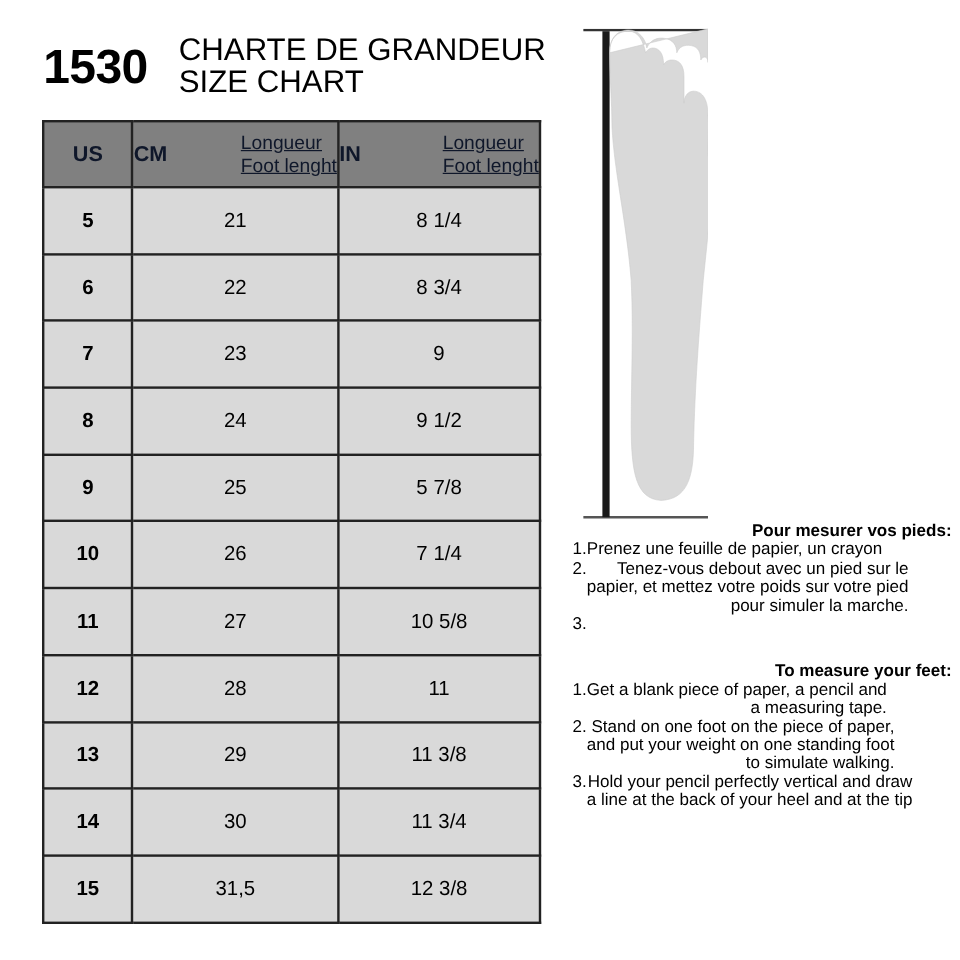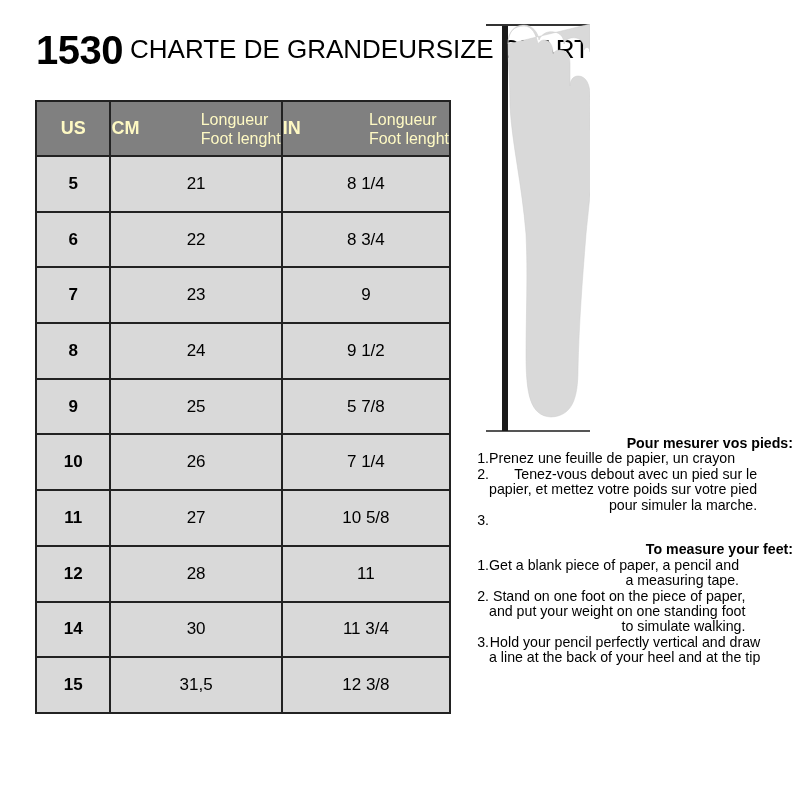--- a/index.html
+++ b/index.html
@@ -1,44 +1,44 @@
 <!DOCTYPE html>
 <html><head>
   <meta charset="utf-8">
   <style>
     html, body { margin: 0; padding: 0; background: #ffffff; }
     body { width: 800px; height: 800px; position: relative; overflow: hidden;
            font-family: "Liberation Sans", sans-serif; color: #000; }
 
     .title-block { position: absolute; left: 36px; top: 28px; display: flex; align-items: center; }
-    .model-number { font-weight: bold; font-size: 40px; letter-spacing: -0.5px; line-height: 1; margin-right: 7px; margin-top: 2px; }
-    .title-lines { display: flex; flex-direction: row; font-size: 26px; line-height: 27px; }
+    .model-number { font-weight: bold; font-size: 40px; letter-spacing: -0.5px; line-height: 1; margin-right: 26px; margin-top: 2px; }
+    .title-lines { display: flex; flex-direction: column; font-size: 26px; line-height: 27px; }
 
     table.size-table { position: absolute; left: 35px; top: 100px; border-collapse: collapse;
                        width: 416px; border: 2px solid #222; }
     table.size-table th, table.size-table td { border: 2px solid #222; text-align: center; padding: 0; }
-    table.size-table th { background: #808080; color: #fef9c3; height: 53px; font-weight: normal; }
+    table.size-table th { background: #808080; color: #0f172a; height: 53px; font-weight: normal; }
     table.size-table td { background: #d9d9d9; height: 53.7px; font-size: 17px; }
     .col-us { width: 73px; }
     .col-cm { width: 170px; }
     .col-in { width: 167px; }
     .hdr-unit { font-weight: bold; font-size: 18px; vertical-align: middle; }
     .hdr-inner { display: flex; align-items: center; justify-content: space-between; }
     .hdr-inner .hdr-unit { margin-right: 10px; }
-    .hdr-sub { display: flex; flex-direction: column; text-align: left; font-size: 16px; line-height: 19px; }
+    .hdr-sub { display: flex; flex-direction: column; text-align: left; font-size: 16px; line-height: 19px; text-decoration: underline; }
     td.us-cell { font-weight: bold; font-size: 18px; }
 
     .foot-diagram { position: absolute; left: 486px; top: 24px; width: 104px; height: 412px; }
 
     .instructions { position: absolute; left: 473px; top: 436px; width: 320px; font-size: 14.2px; line-height: 15.4px; text-align: right; }
     .instr-heading { font-weight: bold; }
     .instr-list { margin: 0; padding: 0; list-style: none; }
     .instr-list li { display: flex; }
     .instr-num { width: 16px; flex-shrink: 0; }
-    .instr-section-en { margin-top: 14px; }
+    .instr-section-en { margin-top: 24px; }
   </style>
 </head>
 <body>
 
 <div class="title-block">
   <span class="model-number">1530</span>
   <div class="title-lines">
     <span>CHARTE DE GRANDEUR</span>
     <span>SIZE CHART</span>
   </div>
@@ -103,20 +103,25 @@
       </tr>
     <tr>
         <td class="us-cell">11</td>
         <td>27</td>
         <td>10 5/8</td>
       </tr>
     <tr>
         <td class="us-cell">12</td>
         <td>28</td>
         <td>11</td>
+      </tr>
+    <tr>
+        <td class="us-cell">13</td>
+        <td>29</td>
+        <td>11 3/8</td>
       </tr>
     <tr>
         <td class="us-cell">14</td>
         <td>30</td>
         <td>11 3/4</td>
       </tr>
     <tr>
         <td class="us-cell">15</td>
         <td>31,5</td>
         <td>12 3/8</td>

